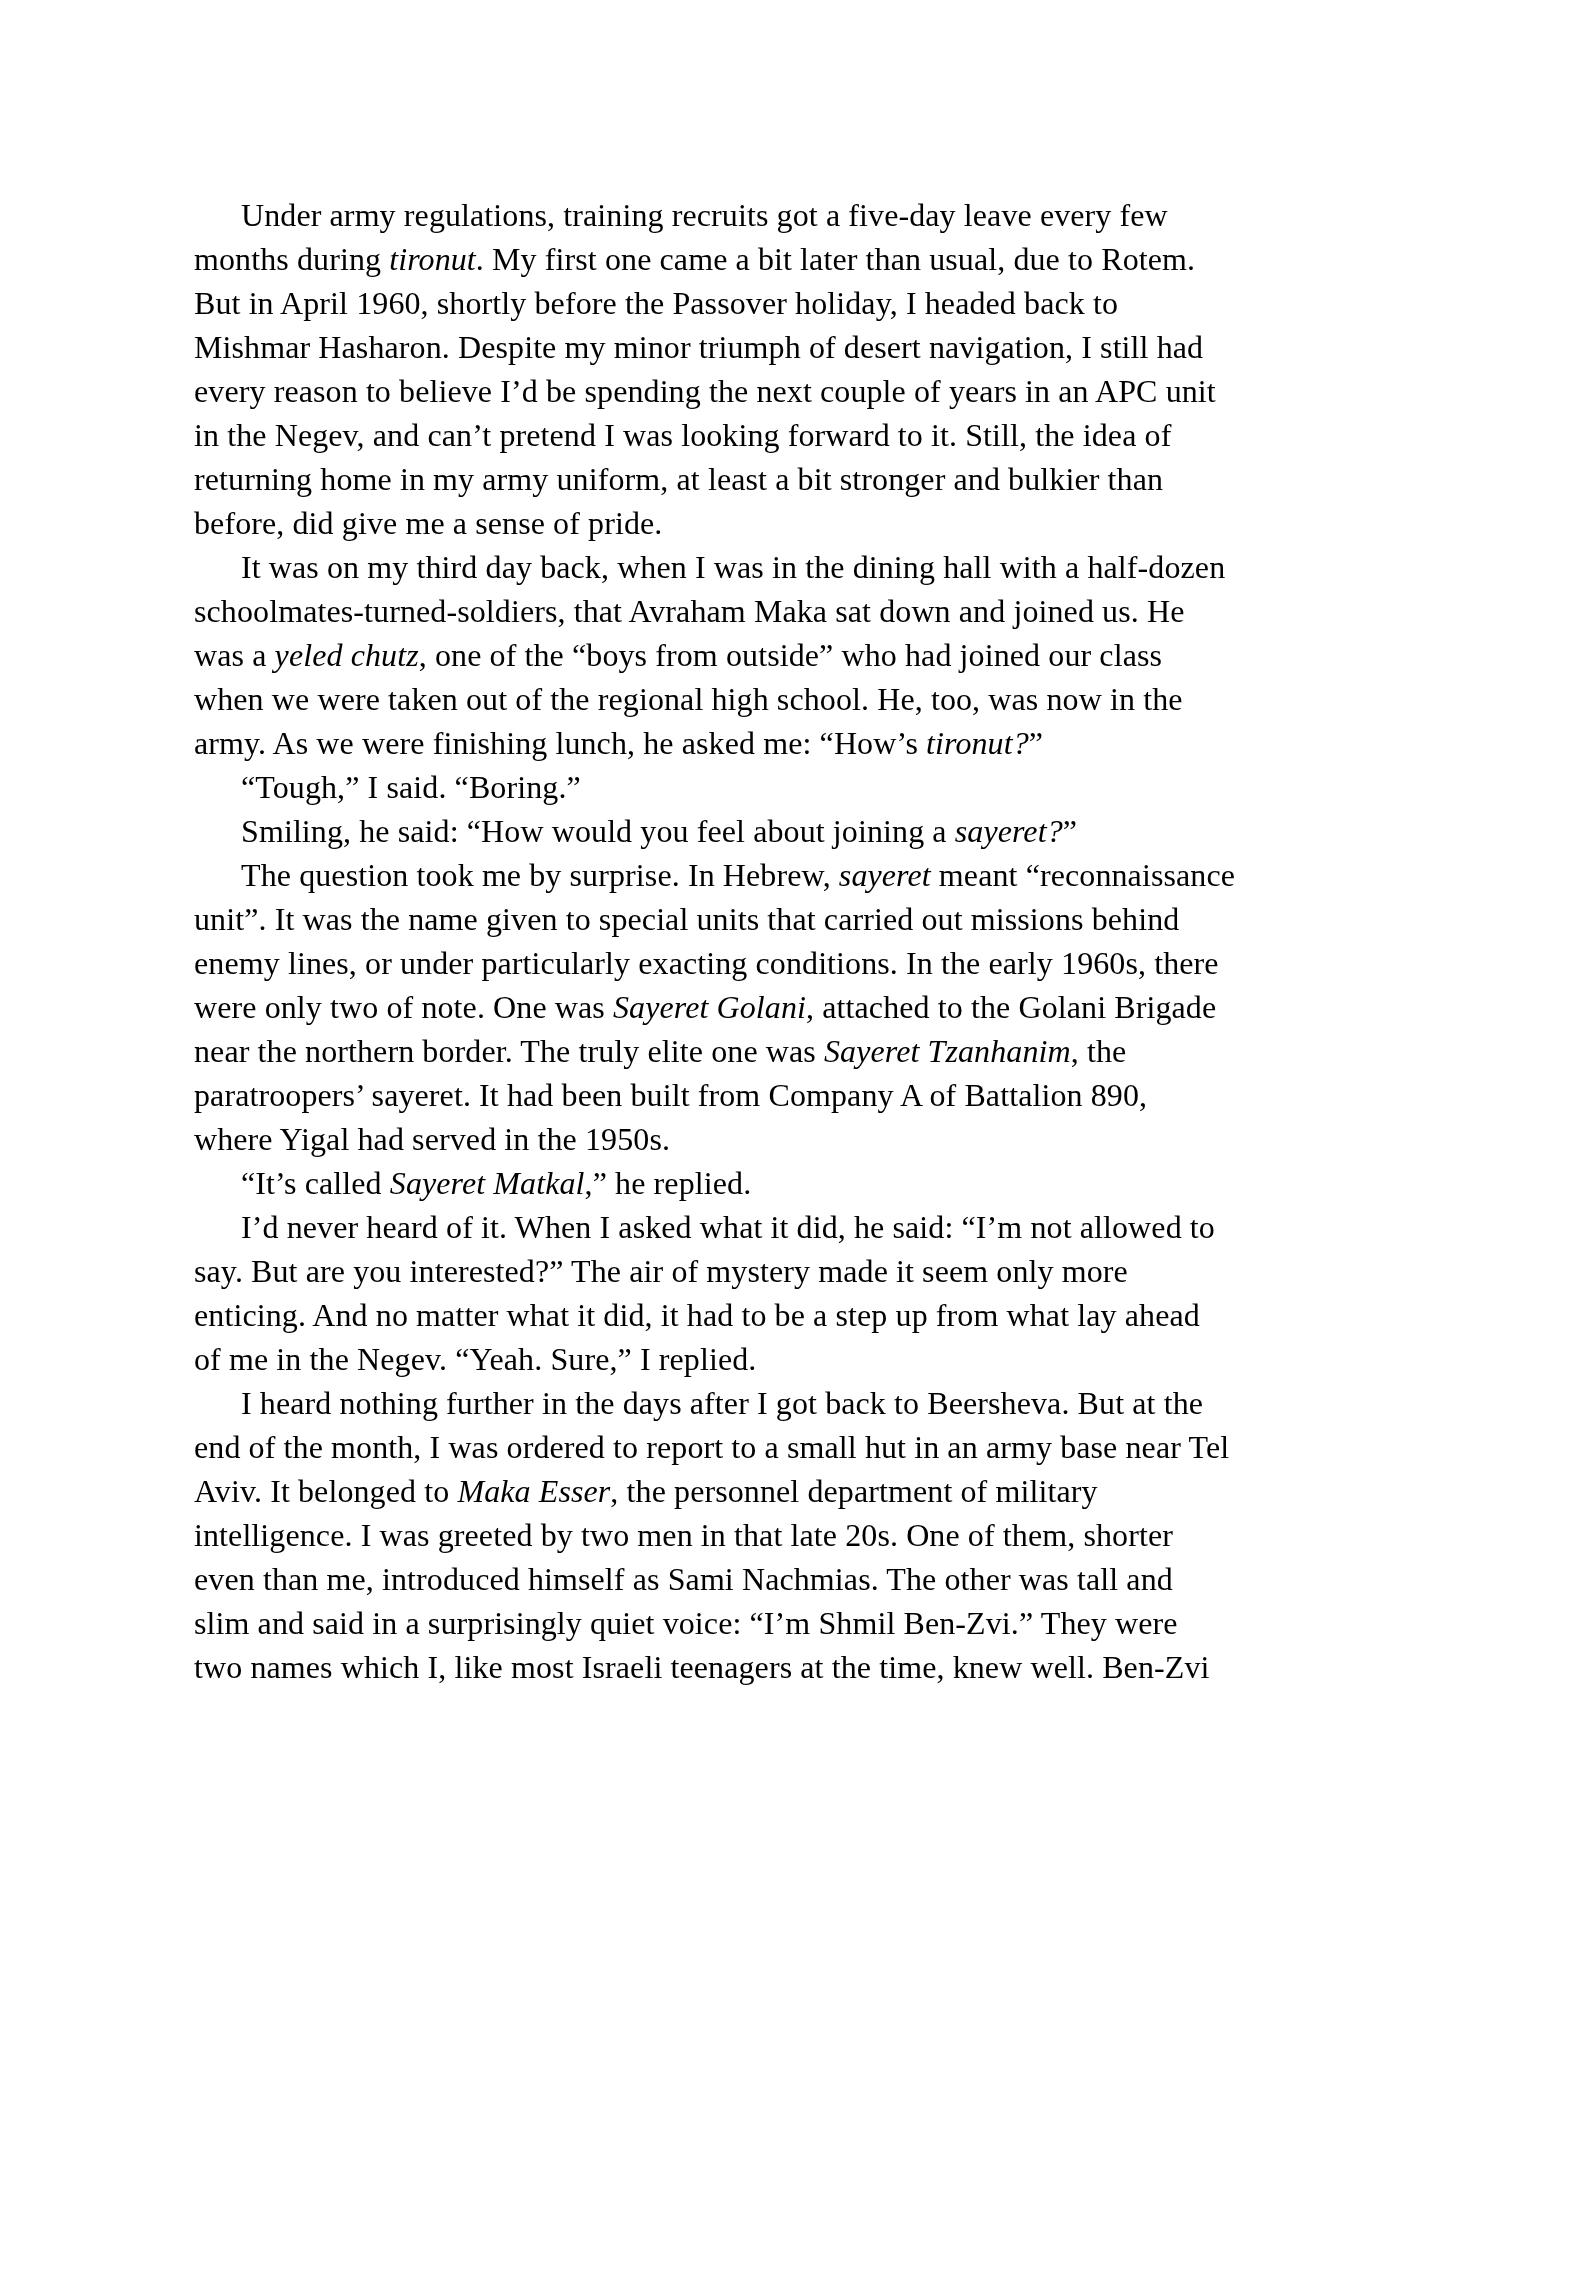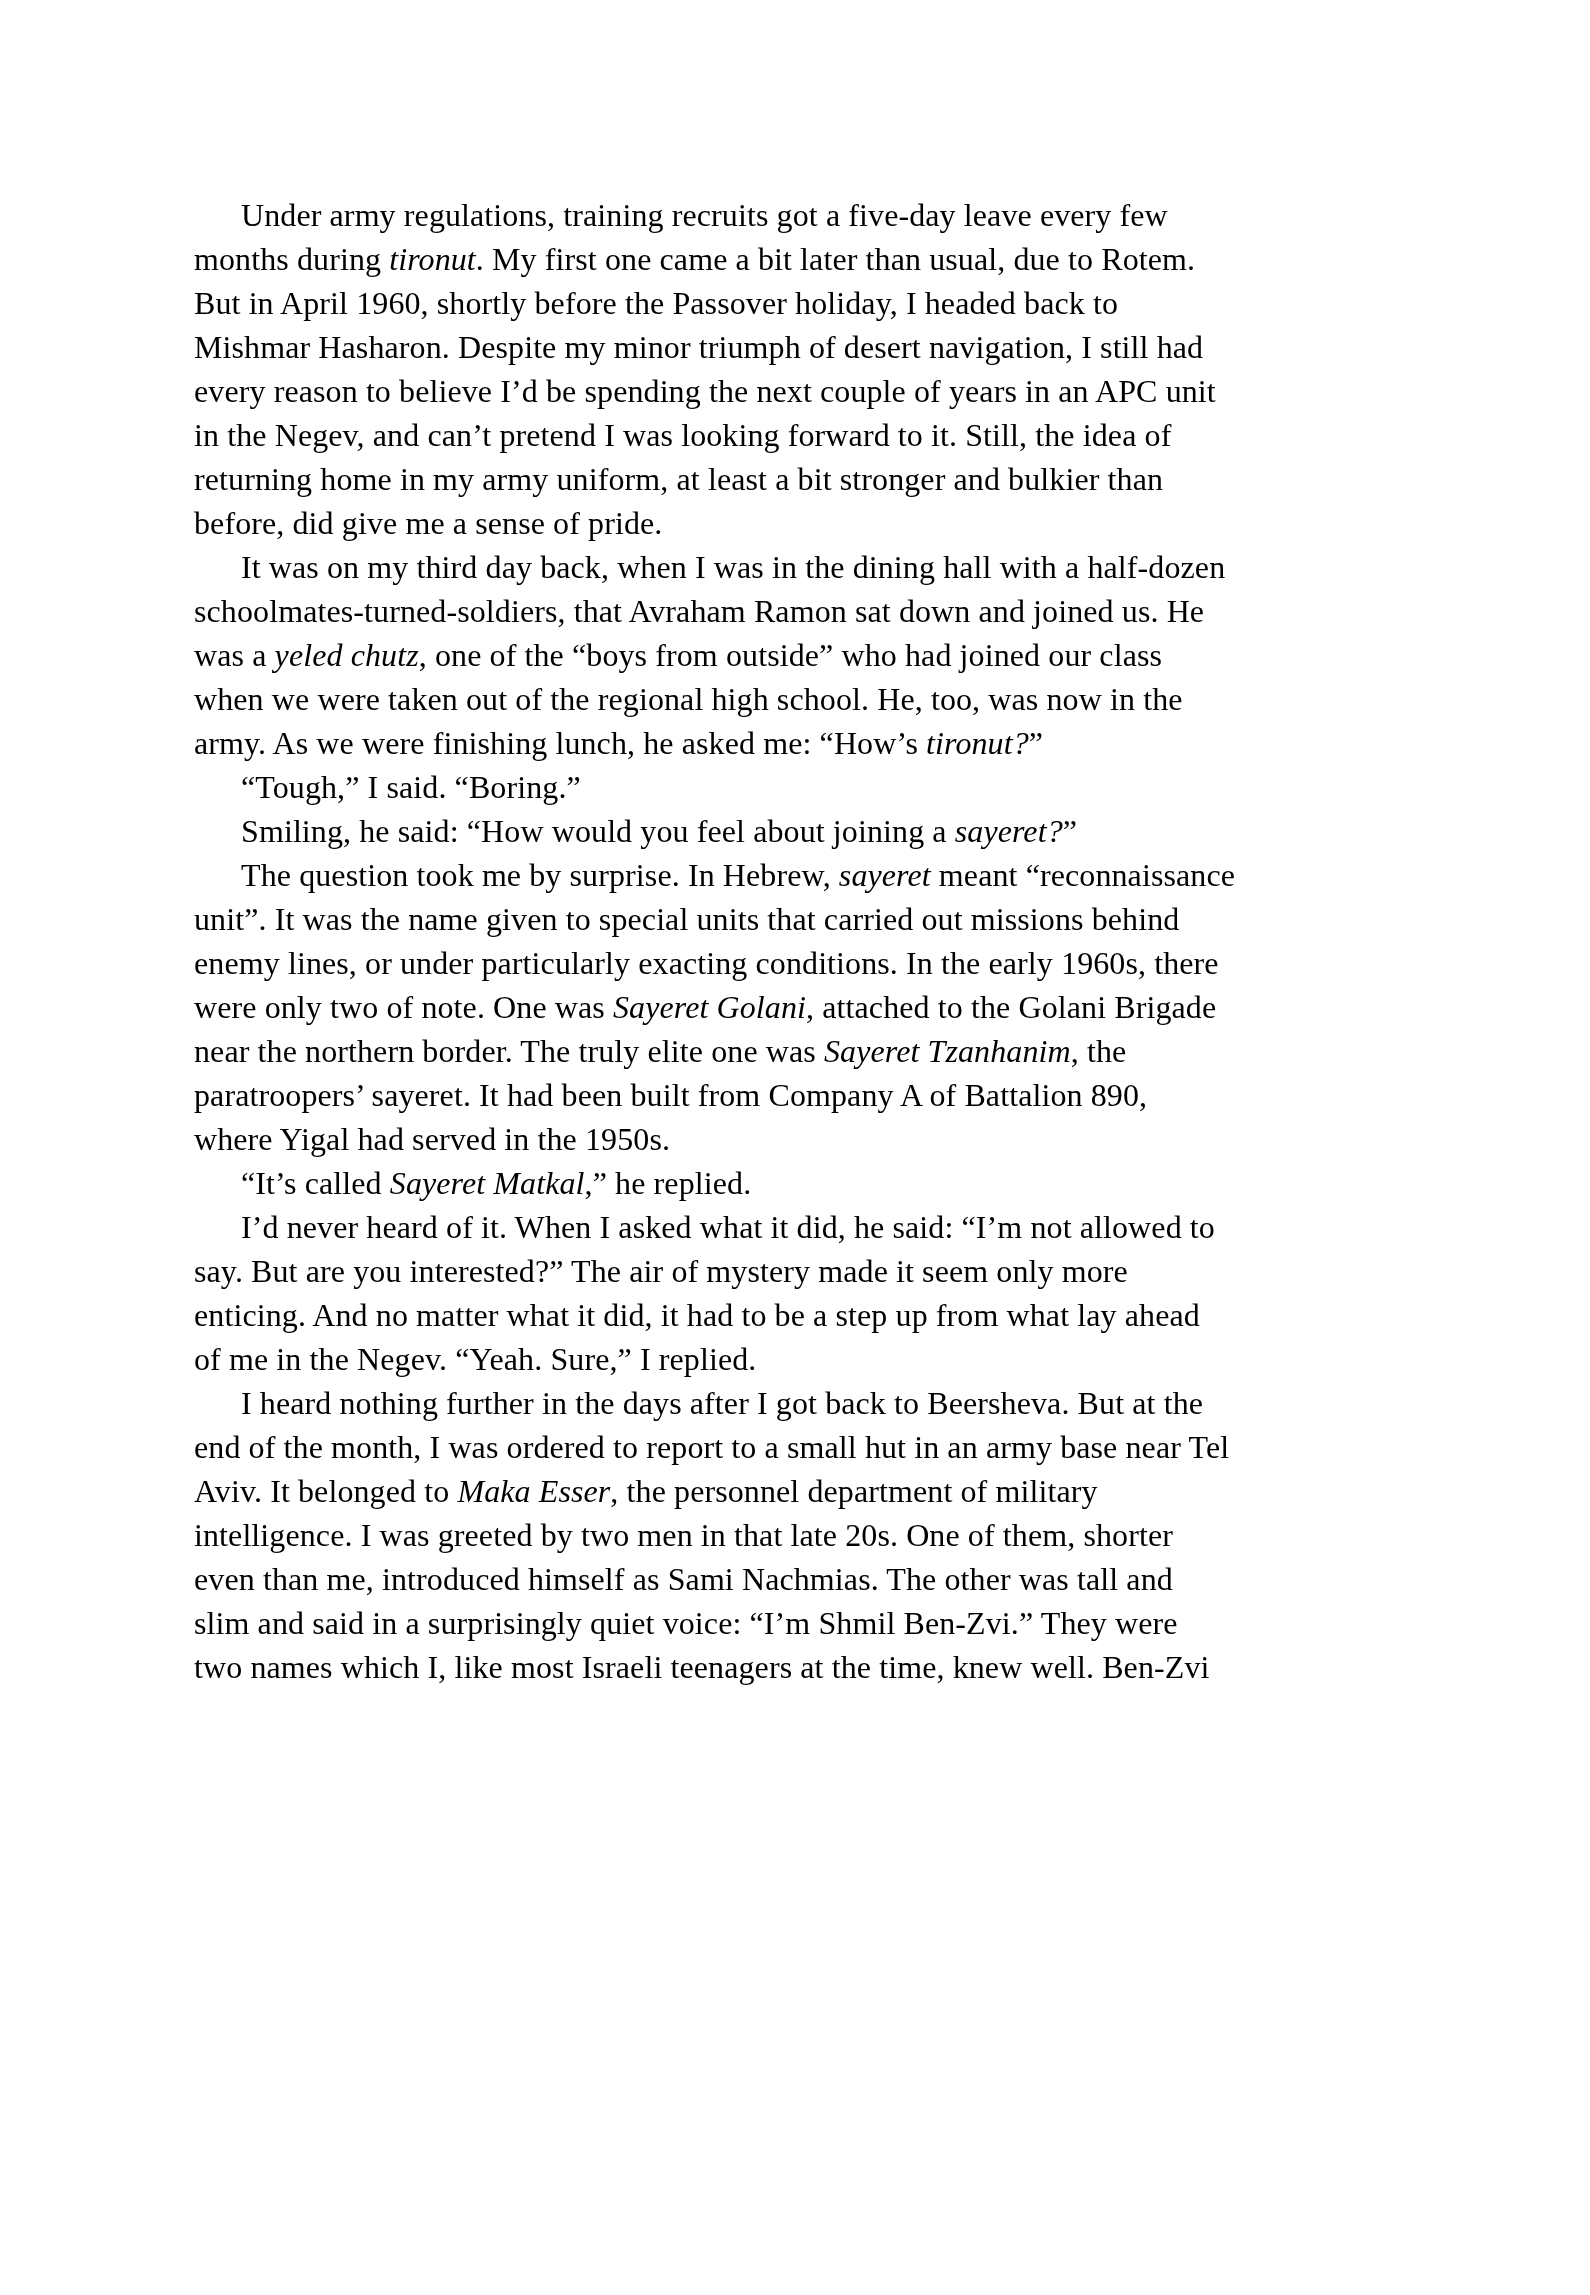--- a/index.html
+++ b/index.html
@@ -67,21 +67,21 @@
         <div class="line"><span class="">months during </span><span class="it">tironut</span><span class="">. My first one came a bit later than usual, due to Rotem.</span></div>
         <div class="line"><span class="">But in April 1960, shortly before the Passover holiday, I headed back to</span></div>
         <div class="line"><span class="">Mishmar Hasharon. Despite my minor triumph of desert navigation, I still had</span></div>
         <div class="line"><span class="">every reason to believe I’d be spending the next couple of years in an APC unit</span></div>
         <div class="line"><span class="">in the Negev, and can’t pretend I was looking forward to it. Still, the idea of</span></div>
         <div class="line"><span class="">returning home in my army uniform, at least a bit stronger and bulkier than</span></div>
         <div class="line"><span class="">before, did give me a sense of pride.</span></div>
       </div>
       <div class="paragraph">
         <div class="line first"><span class="">It was on my third day back, when I was in the dining hall with a half-dozen</span></div>
-        <div class="line"><span class="">schoolmates-turned-soldiers, that Avraham Ramon sat down and joined us. He</span></div>
+        <div class="line"><span class="">schoolmates-turned-soldiers, that Avraham Maka sat down and joined us. He</span></div>
         <div class="line"><span class="">was a </span><span class="it">yeled chutz</span><span class="">, one of the “boys from outside” who had joined our class</span></div>
         <div class="line"><span class="">when we were taken out of the regional high school. He, too, was now in the</span></div>
         <div class="line"><span class="">army. As we were finishing lunch, he asked me: “How’s </span><span class="it">tironut?</span><span class="">”</span></div>
       </div>
       <div class="paragraph">
         <div class="line first"><span class="">“Tough,” I said. “Boring.”</span></div>
       </div>
       <div class="paragraph">
         <div class="line first"><span class="">Smiling, he said: “How would you feel about joining a </span><span class="it">sayeret?</span><span class="">”</span></div>
       </div>

